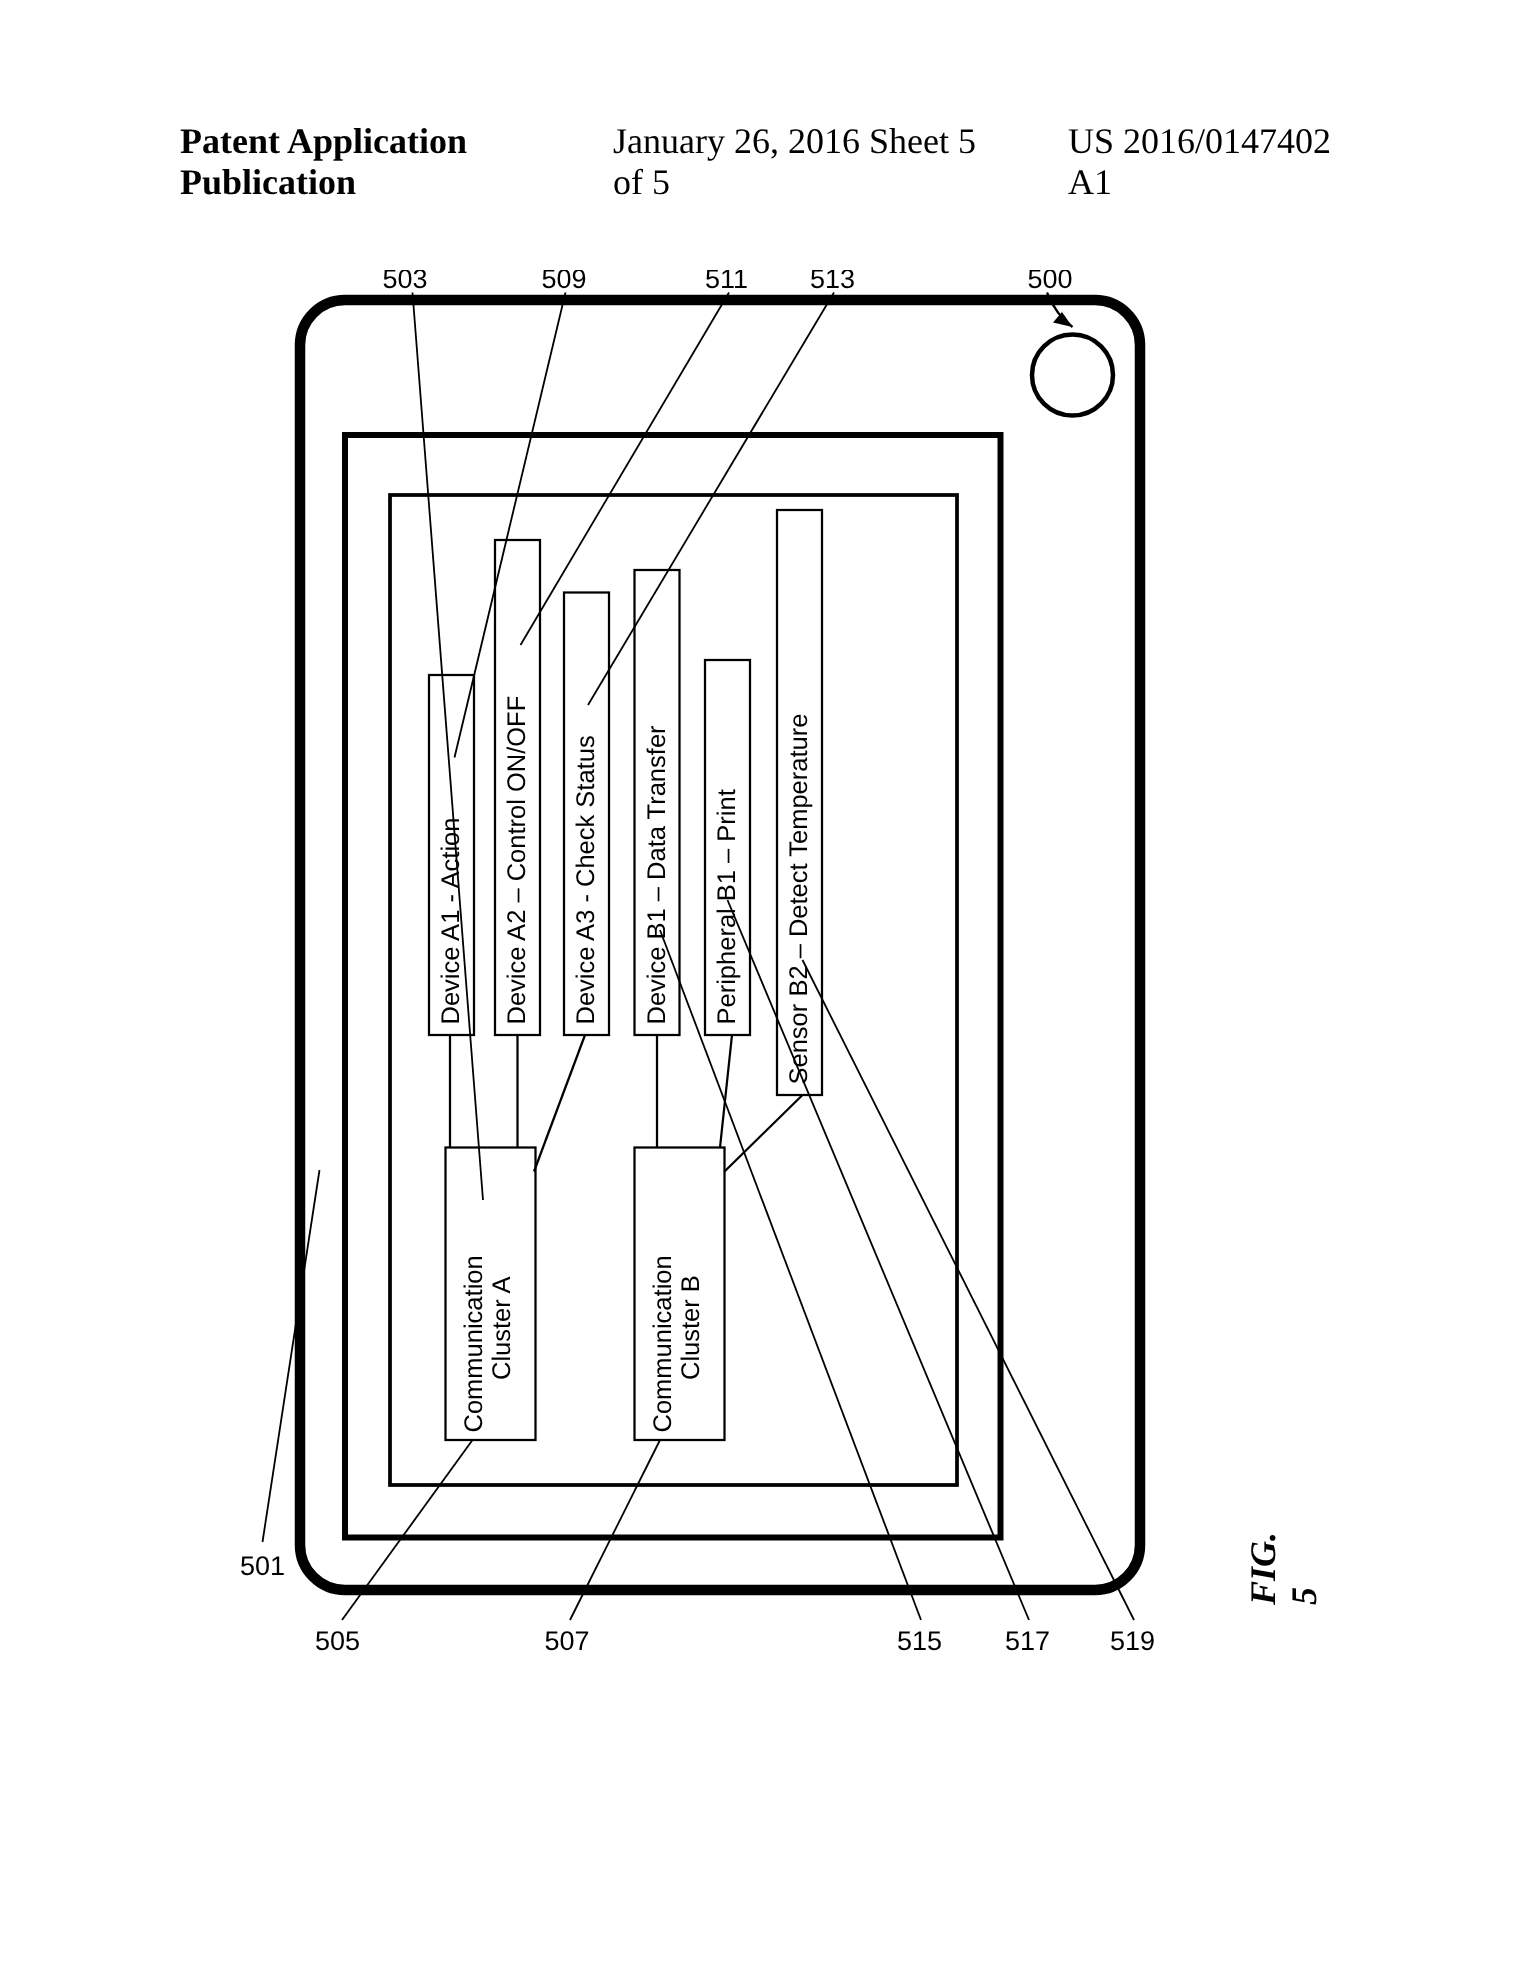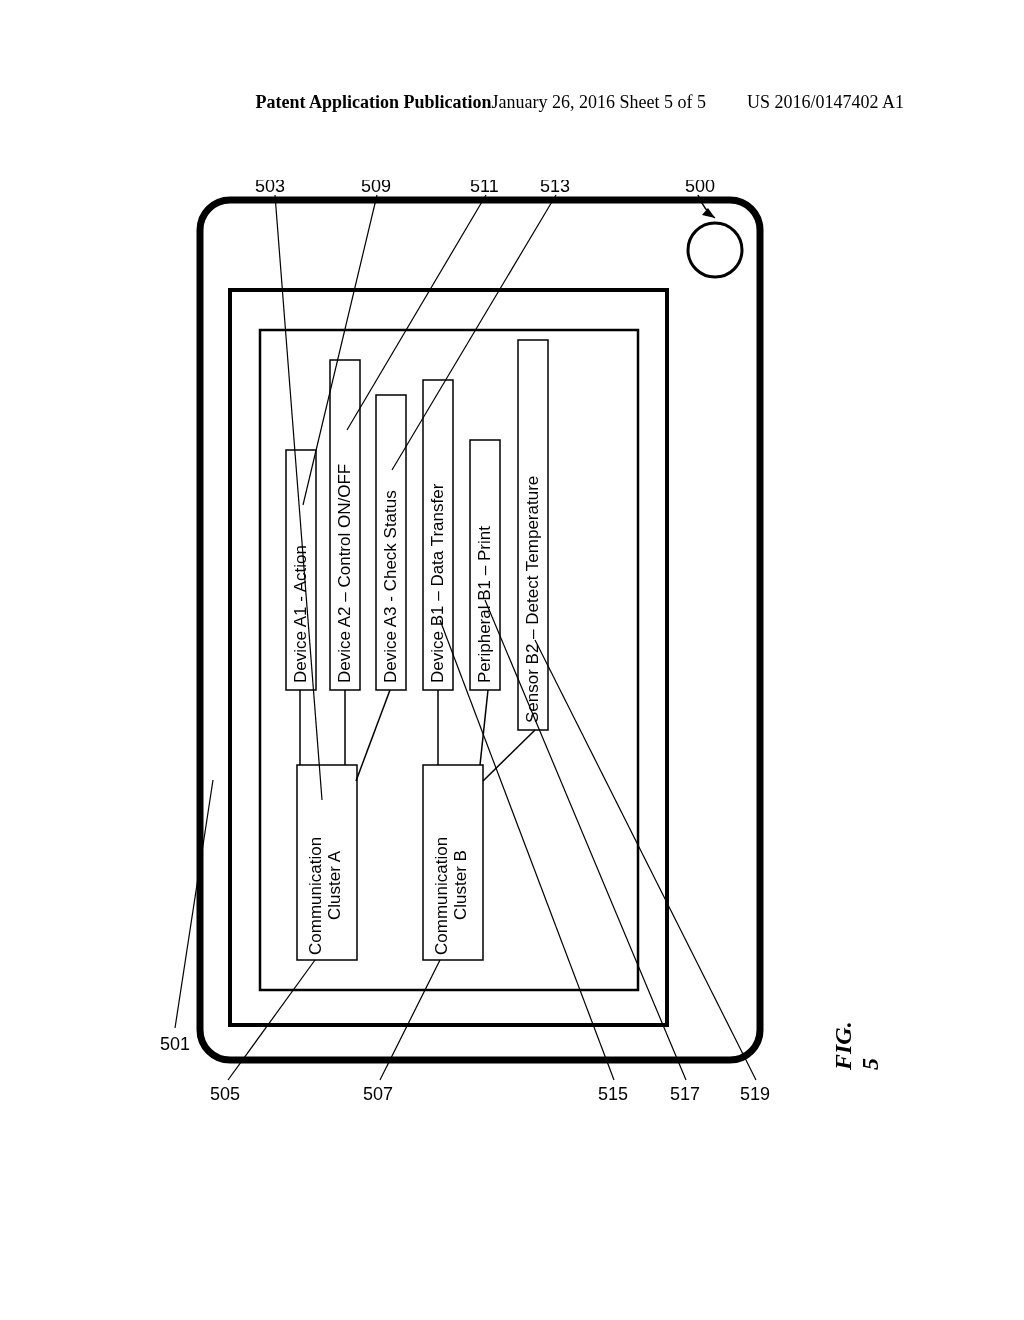--- a/index.html
+++ b/index.html
@@ -9,27 +9,27 @@
     }
     body {
       width: 1024px;
       height: 1320px;
       background: white;
       font-family: "Times New Roman", Times, serif;
       position: relative;
     }
     .header {
       position: absolute;
-      top: 92px;
+      top: 82px;
       left: 0;
       width: 100%;
       display: flex;
-      justify-content: flex-end;
+      justify-content: space-between;
       padding: 0 120px;
-      font-size: 18px;
+      font-size: 24px;
     }
     .header-left {
       font-weight: bold;
     }
     .header-center {
       font-weight: normal;
     }
     .header-right {
       font-weight: normal;
       margin-left: 41px;

